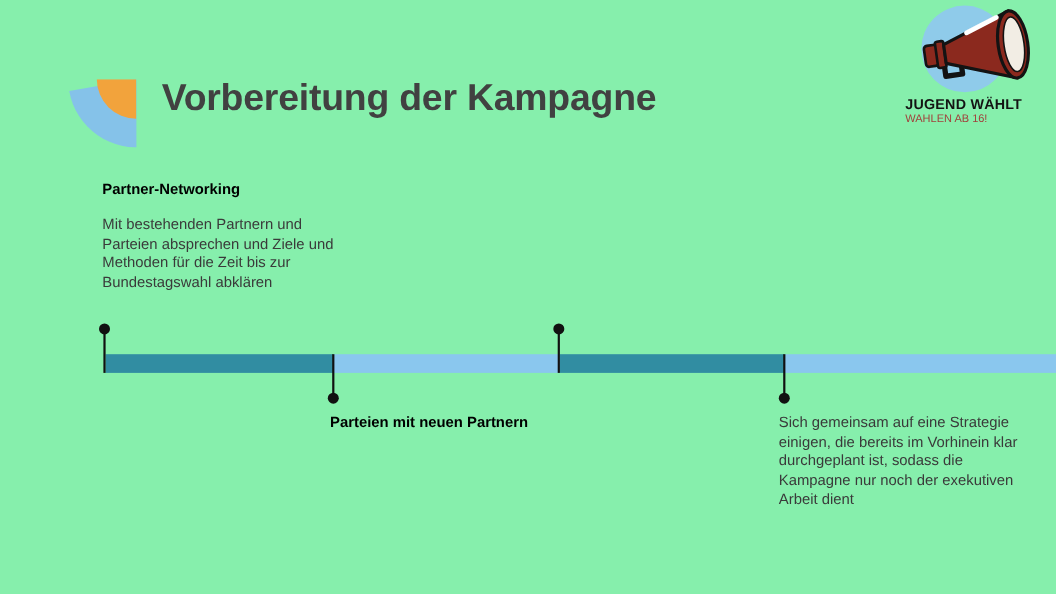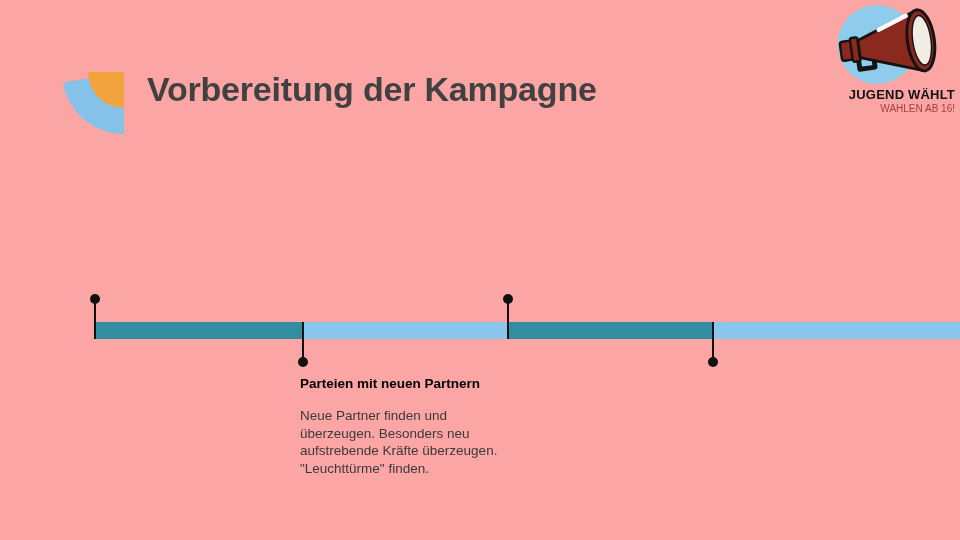--- a/index.html
+++ b/index.html
@@ -10,35 +10,35 @@
     --logo_blue:#8FCBEA;
     --logo_red:#8B291E;
     --tagline_red:#A2403B;
     --title_gray:#414141;
     --dot_black:#111111;
     --body_text:#3A3A3A;
   }
   *{margin:0;padding:0;box-sizing:border-box;}
   html,body{background:#e8e8e8;font-family:"Liberation Sans",sans-serif;}
   .slide{
-    position:relative;width:960px;height:540px;background:#fca5a5;
+    position:relative;width:960px;height:540px;background:#86efac;
     overflow:hidden;margin:0 auto;
   }
   
   .deco{position:absolute;left:62px;top:72px;width:62px;height:62px;}
   .deco .q-blue{fill:var(--deco_blue);}
   .deco .q-orange{fill:var(--deco_orange);}
   
   .title{
     position:absolute;left:147px;top:70px;width:640px;
     font-size:34px;font-weight:700;color:var(--title_gray);
     letter-spacing:-0.2px;
   }
   
-  .logo{position:absolute;top:2px;right:5px;width:132px;text-align:right;}
+  .logo{position:absolute;top:2px;right:5px;width:132px;text-align:left;}
   .logo-mark{display:block;margin:0 auto;width:125px;height:85px;}
   .logo-name{font-size:13px;font-weight:800;color:#131313;letter-spacing:.2px;white-space:nowrap;}
   .logo-tagline{font-size:10px;font-weight:400;color:var(--tagline_red);margin-top:1px;white-space:nowrap;}
   
   .bar{
     position:absolute;left:96px;top:322px;height:17px;width:864px;
     display:flex;z-index:1;
   }
   .seg{height:100%;}
   .seg.teal{background:var(--teal);}
@@ -106,25 +106,29 @@
   <div class="stem st1"></div>
   <div class="stem st2"></div>
   <div class="stem st3"></div>
   <div class="stem st4"></div>
 
   <div class="dot d1"></div>
   <div class="dot d2"></div>
   <div class="dot d3"></div>
   <div class="dot d4"></div>
 
+  <div class="ms m1">
+    <div class="ms-title">Partner-Networking</div>
+    <div class="ms-desc">Mit bestehenden Partnern und Parteien absprechen und Ziele und Methoden für die Zeit bis zur Bundestagswahl abklären</div>
+  </div>
 
   <div class="ms m2">
     <div class="ms-title">Parteien mit neuen Partnern</div>
-    <div class="ms-desc">Neue Partner finden und überzeugen. Besonders neu aufstrebende Kräfte überzeugen. "Leuchttürme" finden.</div>
   </div>
 
   <div class="ms m3">
   </div>
 
   <div class="ms m4">
+    <div class="ms-desc">Sich gemeinsam auf eine Strategie einigen, die bereits im Vorhinein klar durchgeplant ist, sodass die Kampagne nur noch der exekutiven Arbeit dient</div>
   </div>
 
 </div>
 
 </body></html>

